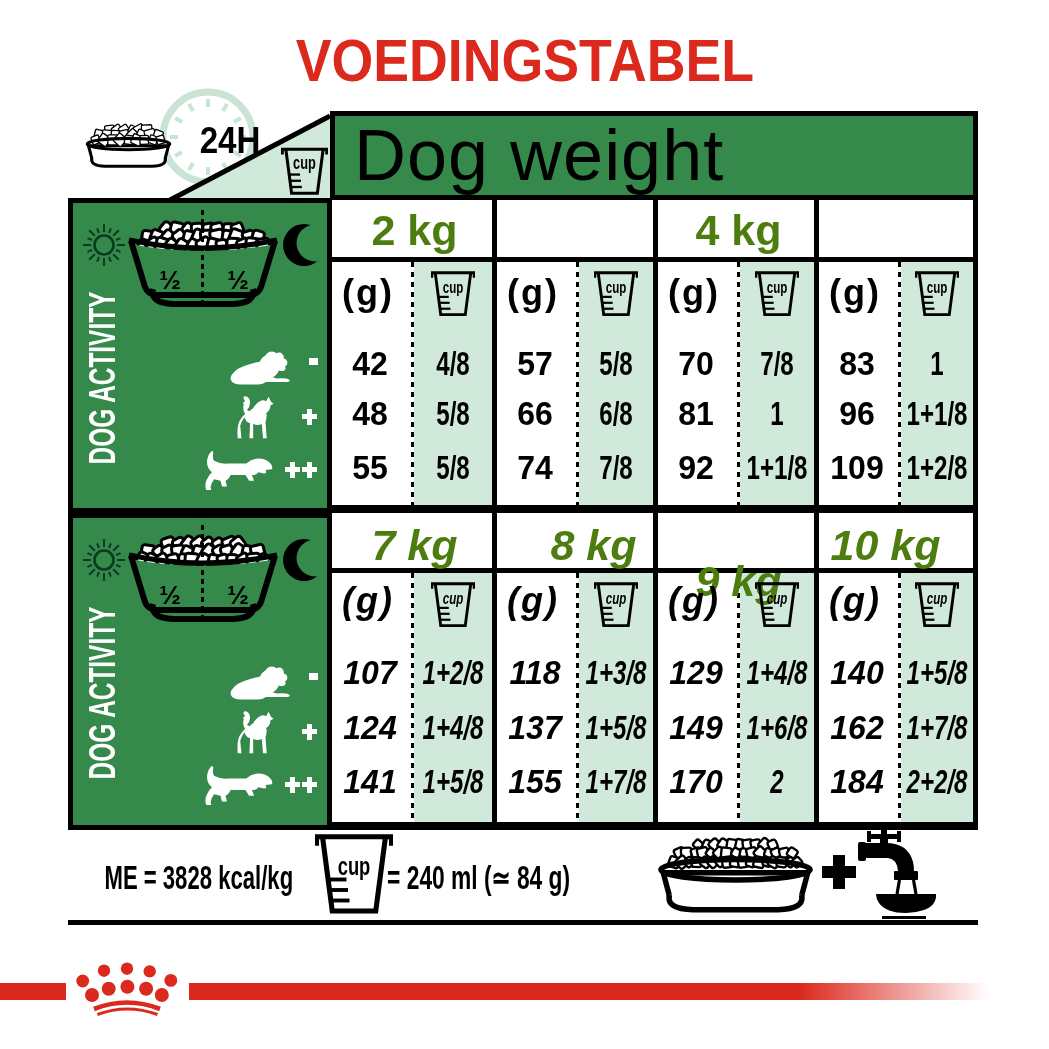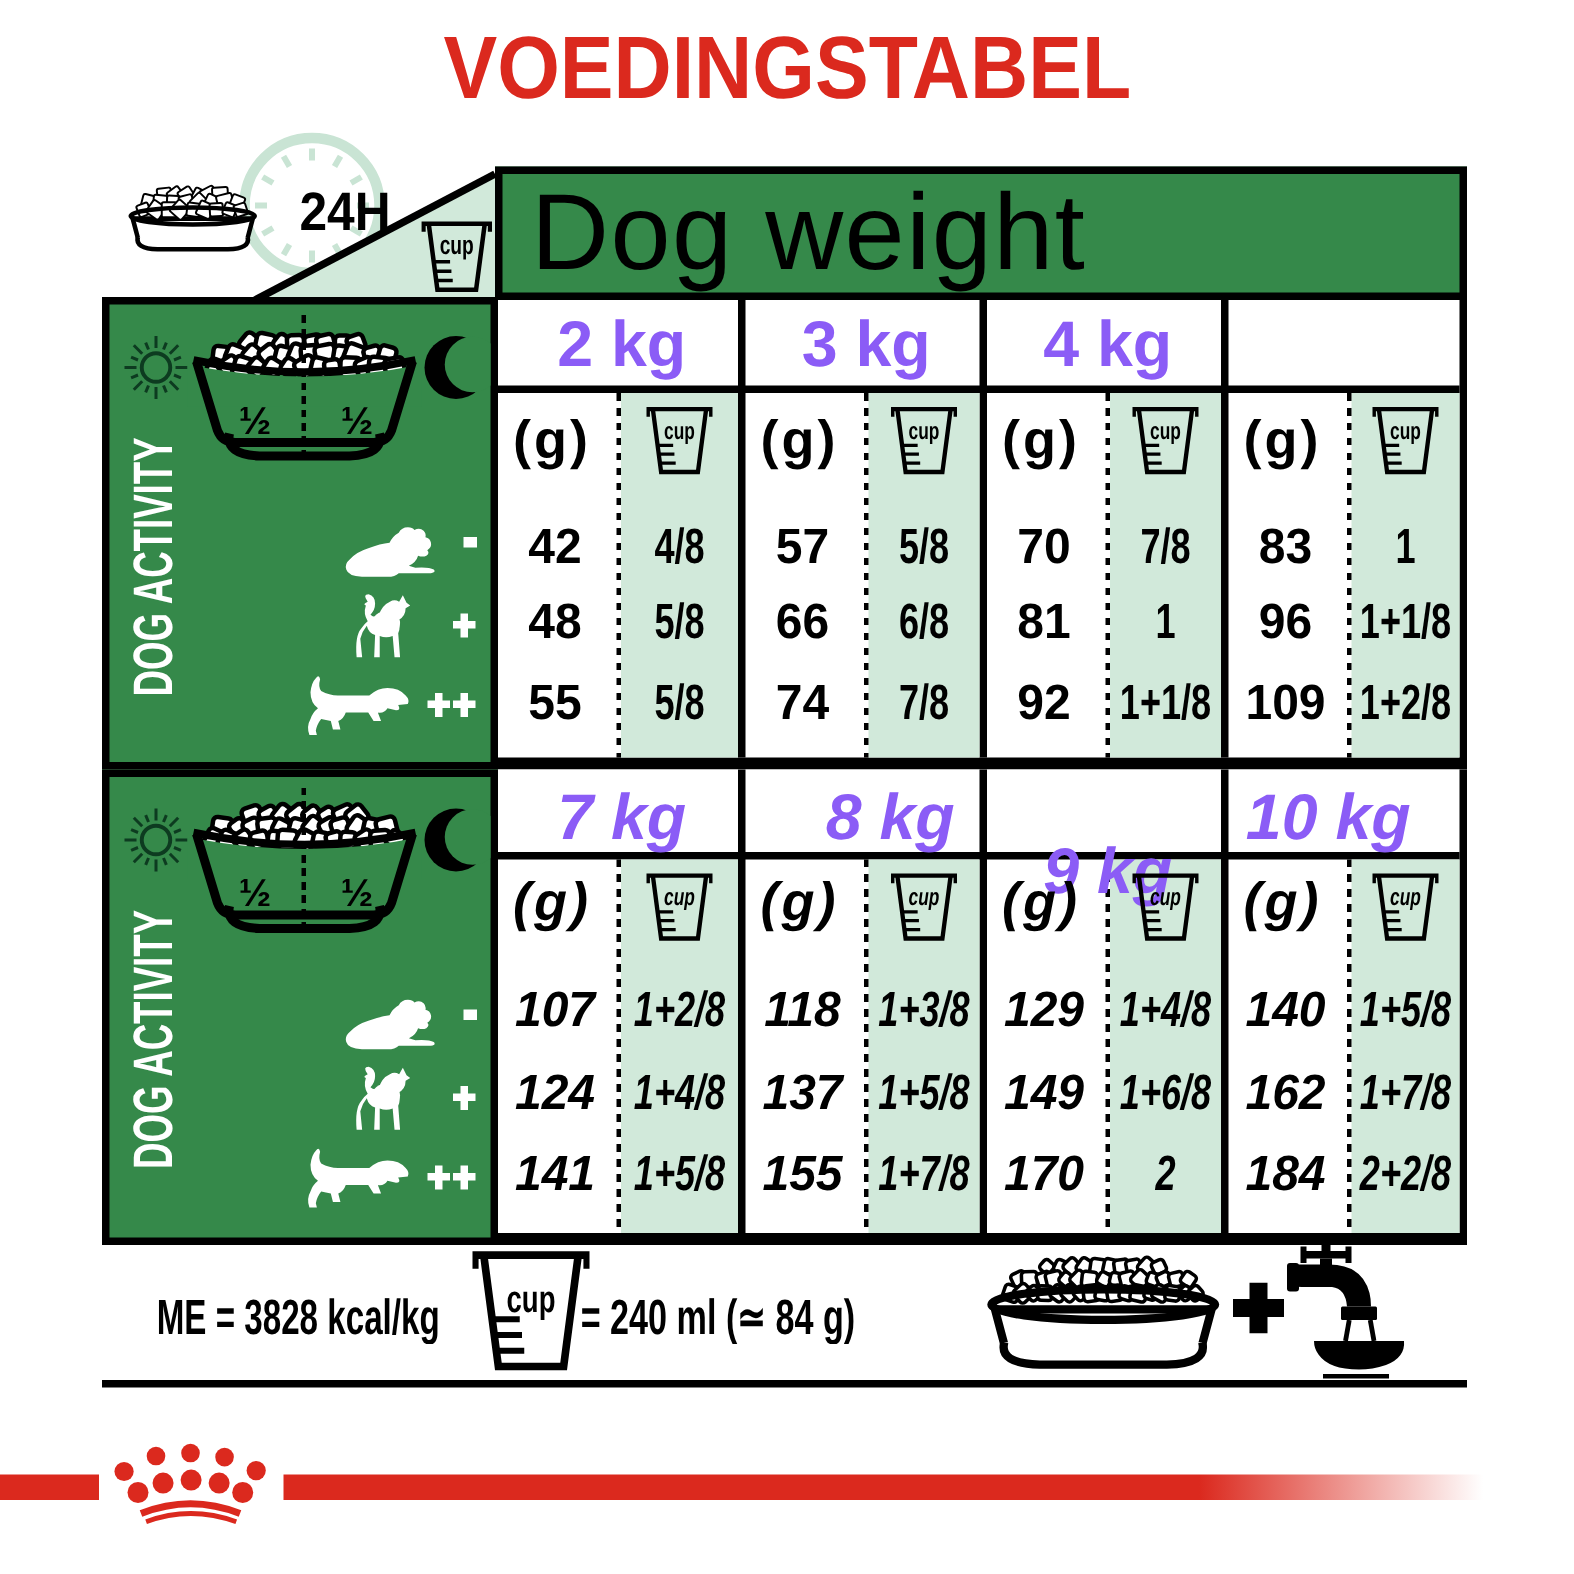--- a/index.html
+++ b/index.html
@@ -4,27 +4,27 @@
 html,body{margin:0;padding:0;background:#fff;}
 body{width:1049px;height:1049px;position:relative;overflow:hidden;
  font-family:"Liberation Sans", sans-serif;}
 .abs{position:absolute;}
 .v{position:absolute;font-weight:bold;font-size:33px;color:#000;
    text-align:center;transform:scaleX(0.97);transform-origin:center;
    line-height:1;white-space:nowrap;}
 .vc{position:absolute;font-weight:bold;font-size:33px;color:#000;
    text-align:center;transform:scaleX(0.73);transform-origin:center;
    line-height:1;white-space:nowrap;}
-.kg{position:absolute;font-weight:bold;font-size:43px;color:#8b5cf6;
+.kg{position:absolute;font-weight:bold;font-size:43px;color:#4d7c0f;
    text-align:center;line-height:1;white-space:nowrap;}
 .gh{position:absolute;font-weight:bold;font-size:36px;color:#000;
    text-align:center;line-height:1;letter-spacing:2px;}
 </style></head><body>
 
-<div class="abs" style="left:0;top:16px;width:1049px;text-align:center;">
+<div class="abs" style="left:0;top:32px;width:1049px;text-align:center;">
 <span style="display:inline-block;font-weight:bold;font-size:59px;color:#DB291E;
 transform:scaleX(0.91);transform-origin:center;line-height:1;white-space:nowrap;">VOEDINGSTABEL</span></div>
 
 <svg class="abs" style="left:157px;top:86px;" width="102" height="102" viewBox="0 0 102 102">
 <circle cx="51" cy="51" r="45" fill="none" stroke="#c9e4d4" stroke-width="7"></circle>
 <g stroke="#c9e4d4" stroke-width="4">
 
 <line x1="51.0" y1="21.0" x2="51.0" y2="13.0"></line>
 <line x1="66.0" y1="25.0" x2="70.0" y2="18.1"></line>
 <line x1="77.0" y1="36.0" x2="83.9" y2="32.0"></line>
@@ -107,21 +107,20 @@
 <text x="26" y="26" font-family="Liberation Sans, sans-serif" font-weight="bold" font-size="19" text-anchor="middle" transform="translate(26 26) scale(0.72 1) translate(-26 -26)">cup</text>
 </svg>
     <div class="v" style="left:-12px;top:147px;width:100px;">42</div>
     <div class="vc" style="left:71px;top:147px;width:100px;">4/8</div>
     <div class="v" style="left:-12px;top:197px;width:100px;">48</div>
     <div class="vc" style="left:71px;top:197px;width:100px;">5/8</div>
     <div class="v" style="left:-12px;top:251px;width:100px;">55</div>
     <div class="vc" style="left:71px;top:251px;width:100px;">5/8</div>
     <div class="abs" style="left:247px;top:62px;width:74px;height:243px;background:#d1e9da;"></div>
     <div class="abs" style="left:244px;top:62px;width:3px;height:243px;background:repeating-linear-gradient(180deg,#000 0 5px,transparent 5px 10px);"></div>
-    <div class="kg" style="left:165px;top:9px;width:161px;">3&nbsp;kg</div>
     <div class="gh" style="left:161px;top:75px;width:80px;">(g)</div>
     <svg class="abs" style="left:262px;top:70px;" width="44" height="47" viewBox="0 0 52 54">
 <path d="M1,8.5 L1,2.5 L51,2.5 L51,8.5" fill="none" stroke="#000" stroke-width="3.4"></path>
 <path d="M5,2.5 L11.5,52 L40.5,52 L47,2.5" fill="none" stroke="#000" stroke-width="3.4"></path>
 <line x1="8.5" y1="31" x2="21" y2="31" stroke="#000" stroke-width="2.6"></line>
       <line x1="9.5" y1="38" x2="22" y2="38" stroke="#000" stroke-width="2.6"></line>
       <line x1="10.5" y1="45" x2="23" y2="45" stroke="#000" stroke-width="2.6"></line>
 <text x="26" y="26" font-family="Liberation Sans, sans-serif" font-weight="bold" font-size="19" text-anchor="middle" transform="translate(26 26) scale(0.72 1) translate(-26 -26)">cup</text>
 </svg>
     <div class="v" style="left:153px;top:147px;width:100px;">57</div>

